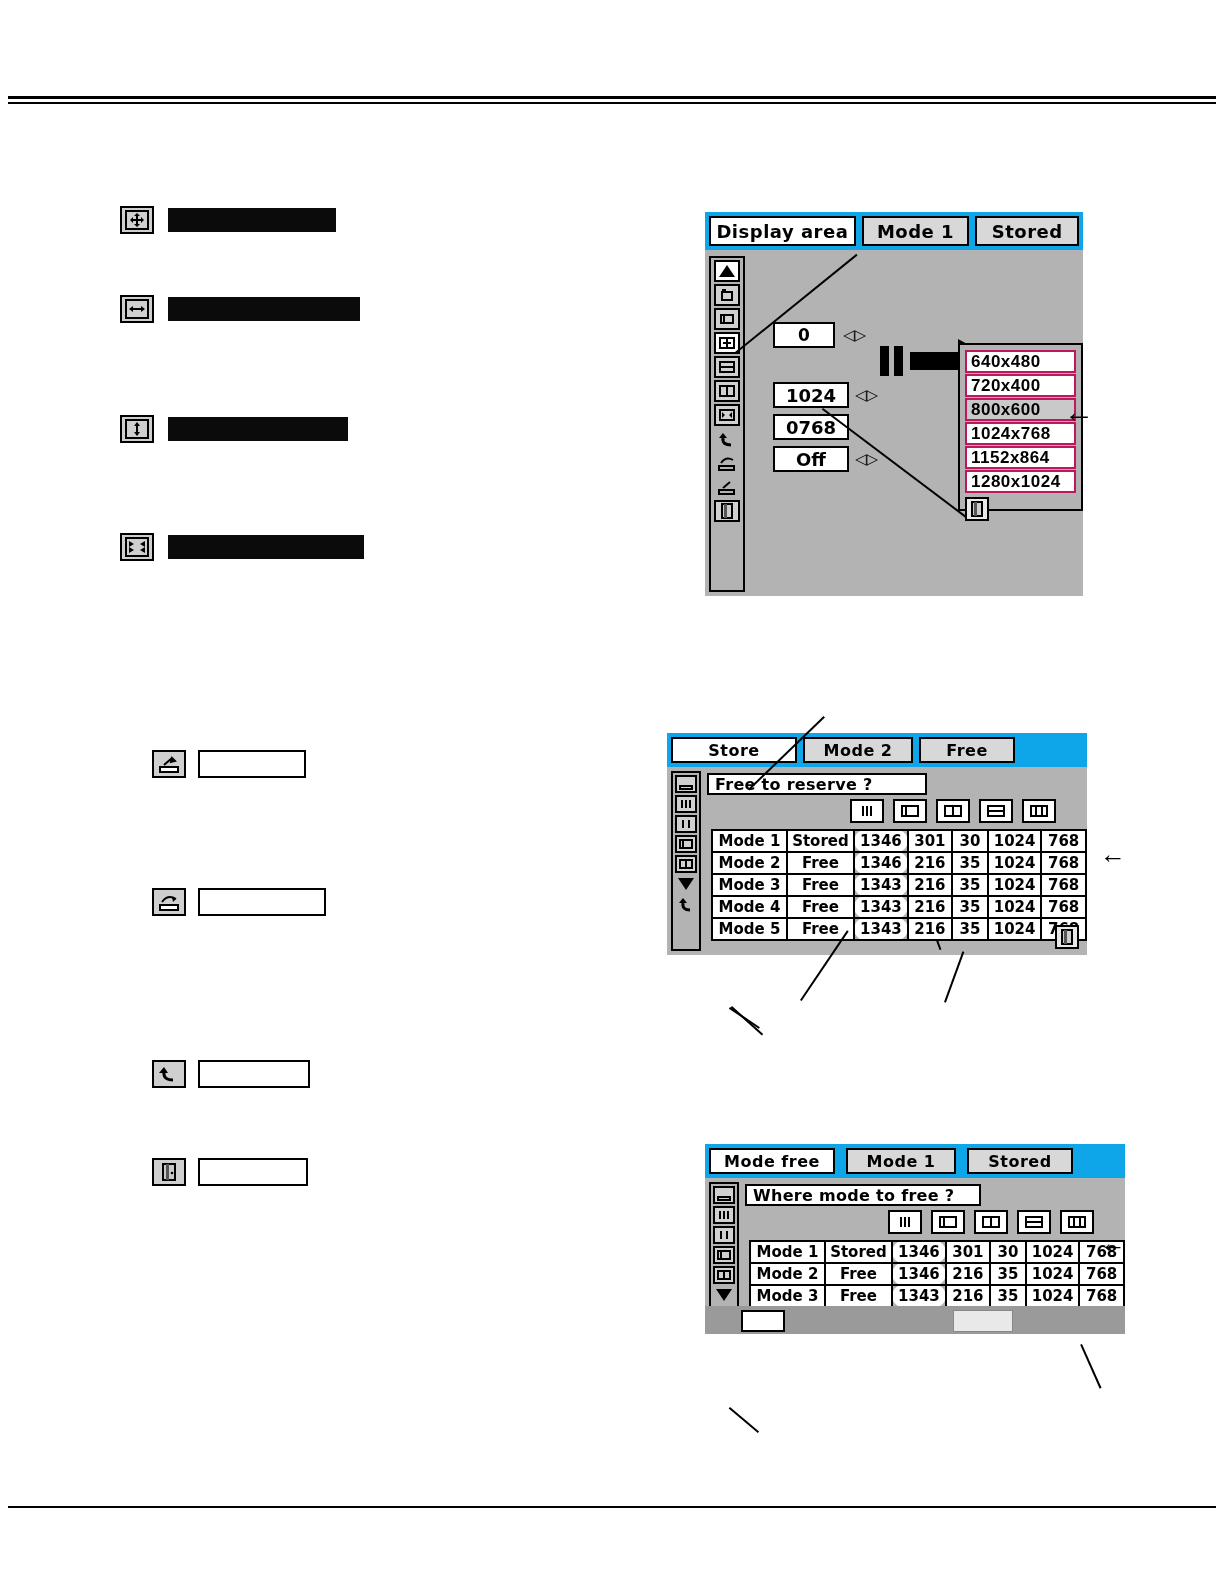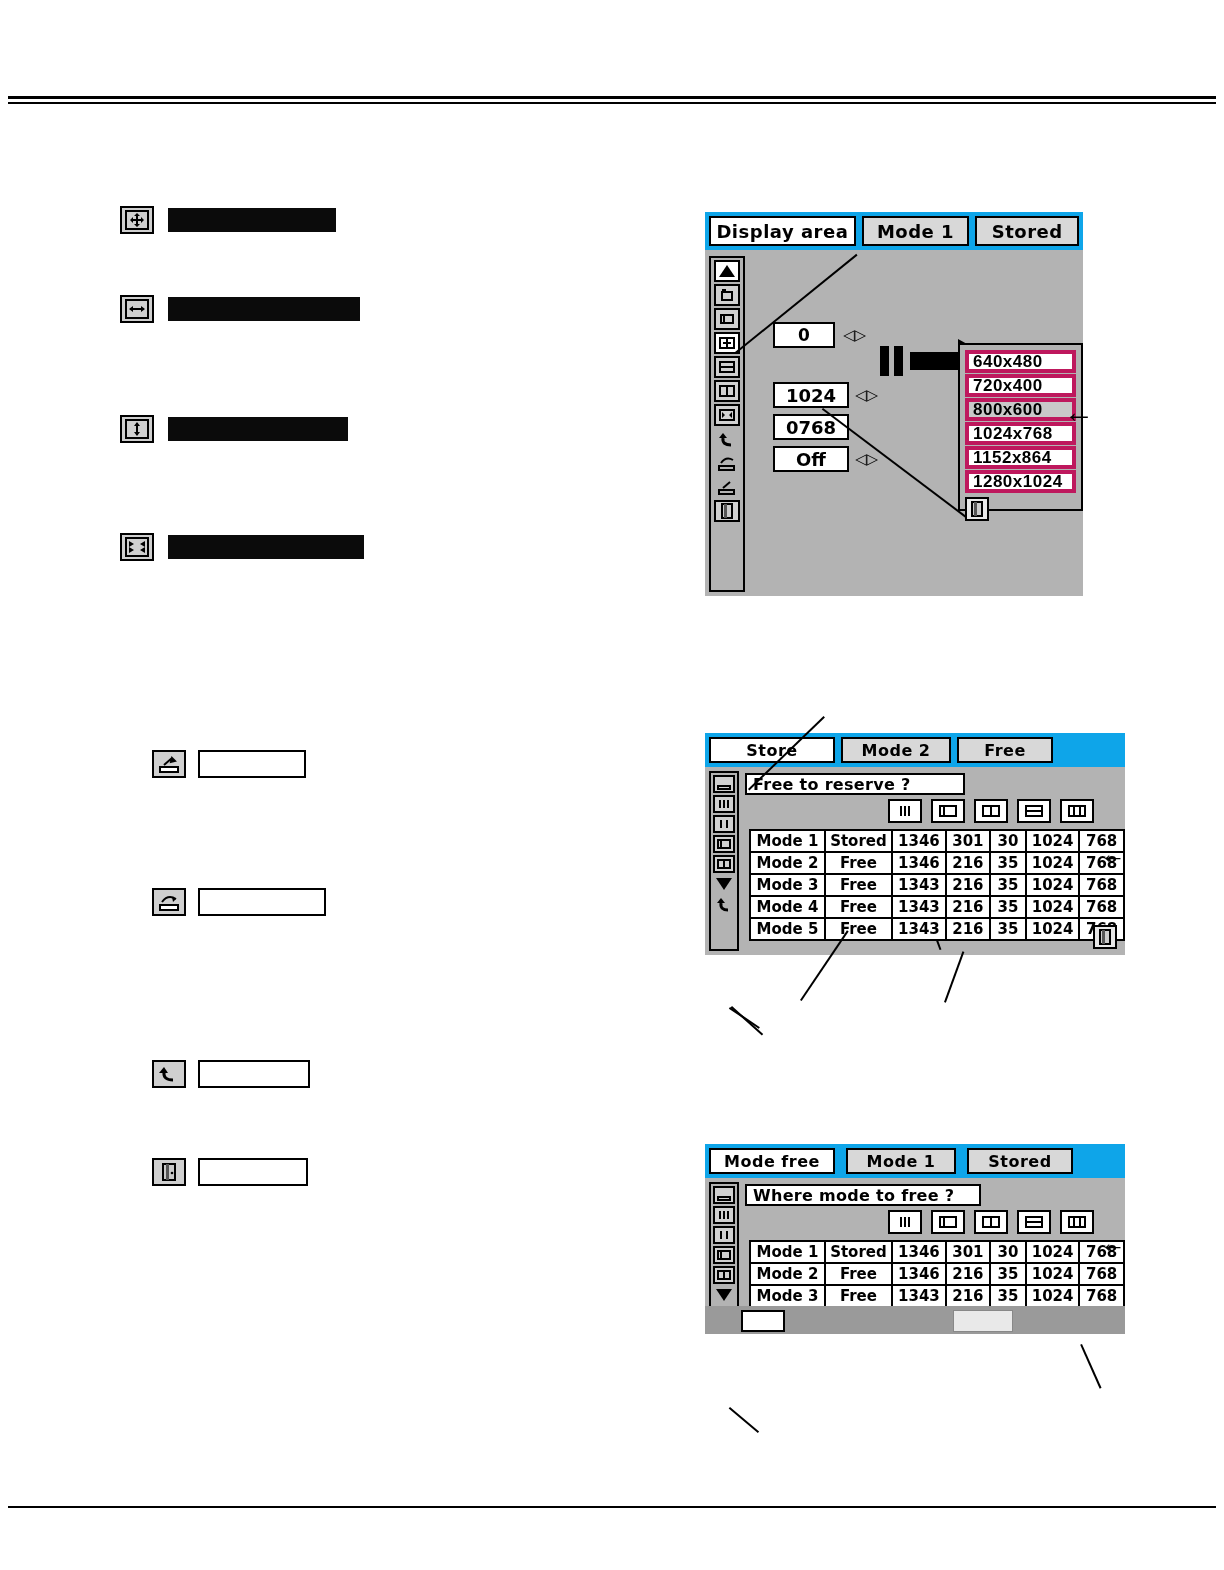--- a/index.html
+++ b/index.html
@@ -140,21 +140,21 @@
   
   .listbox {
     position: absolute;
     background: #b3b3b3;
     border: 2px solid #000;
     box-sizing: border-box;
     padding: 5px;
   }
   .listbox .row {
     background: #ffffff;
-    border: 4px solid #be185d;
+    border: 2px solid #be185d;
     box-sizing: border-box;
     font-weight: bold;
     font-size: 17px;
     height: 23px;
     display: flex;
     align-items: center;
     padding-left: 4px;
     margin-bottom: 1px;
     letter-spacing: .5px;
   }
@@ -169,21 +169,21 @@
   .tbl td {
     border: 2px solid #000;
     background: #ffffff;
     text-align: center;
     height: 20px;
     padding: 0 3px;
     white-space: nowrap;
   }
   .tbl td.lbl { width: 74px; }
   .tbl td.st { width: 62px; }
-  .tbl td.n1 { width: 52px; }
+  .tbl td.n1 { width: 52px; border-radius: 11px; }
   .tbl td.n2 { width: 42px; }
   .tbl td.n3 { width: 38px; }
   .tbl td.n4 { width: 50px; }
   .tbl td.n5 { width: 44px; }
   .hdr-ic {
     width: 34px;
     height: 24px;
     border: 2px solid #000;
     background: #fff;
     box-sizing: border-box;
@@ -429,21 +429,21 @@
     <div class="row">1280x1024</div>
     <div class="exit-box" style="margin-top:4px;">
       <svg width="14" height="16" viewBox="0 0 14 16">
           <rect x="2" y="1" width="10" height="14" fill="#ccc" stroke="#000" stroke-width="2"></rect>
           <rect x="4" y="1" width="3" height="14" fill="#555"></rect>
         </svg>
     </div>
   </div>
   <div class="ptr" style="left:1064px; top:397px; font-size:30px;">←</div>
 
-  <div class="osd" style="left:705px; top:733px; width:420px; height:222px;">
+  <div class="osd" style="left:667px; top:733px; width:420px; height:222px;">
     <div class="osd-tabs" style="height:34px;">
       <div class="tab" style="width:126px; font-size:16px;">Store</div>
       <div class="tab grey" style="width:110px; font-size:16px;">Mode 2</div>
       <div class="tab grey" style="width:96px; font-size:16px;">Free</div>
     </div>
 
     <div class="sidebar" style="position:absolute; left:4px; top:38px; width:30px; height:180px;">
       <div class="sb-ic" style="width:22px;height:18px;">
         <svg width="14" height="12" viewBox="0 0 14 12">
             <path d="M1 8 h12 v3 H1 z" fill="none" stroke="#000" stroke-width="2"></path>

